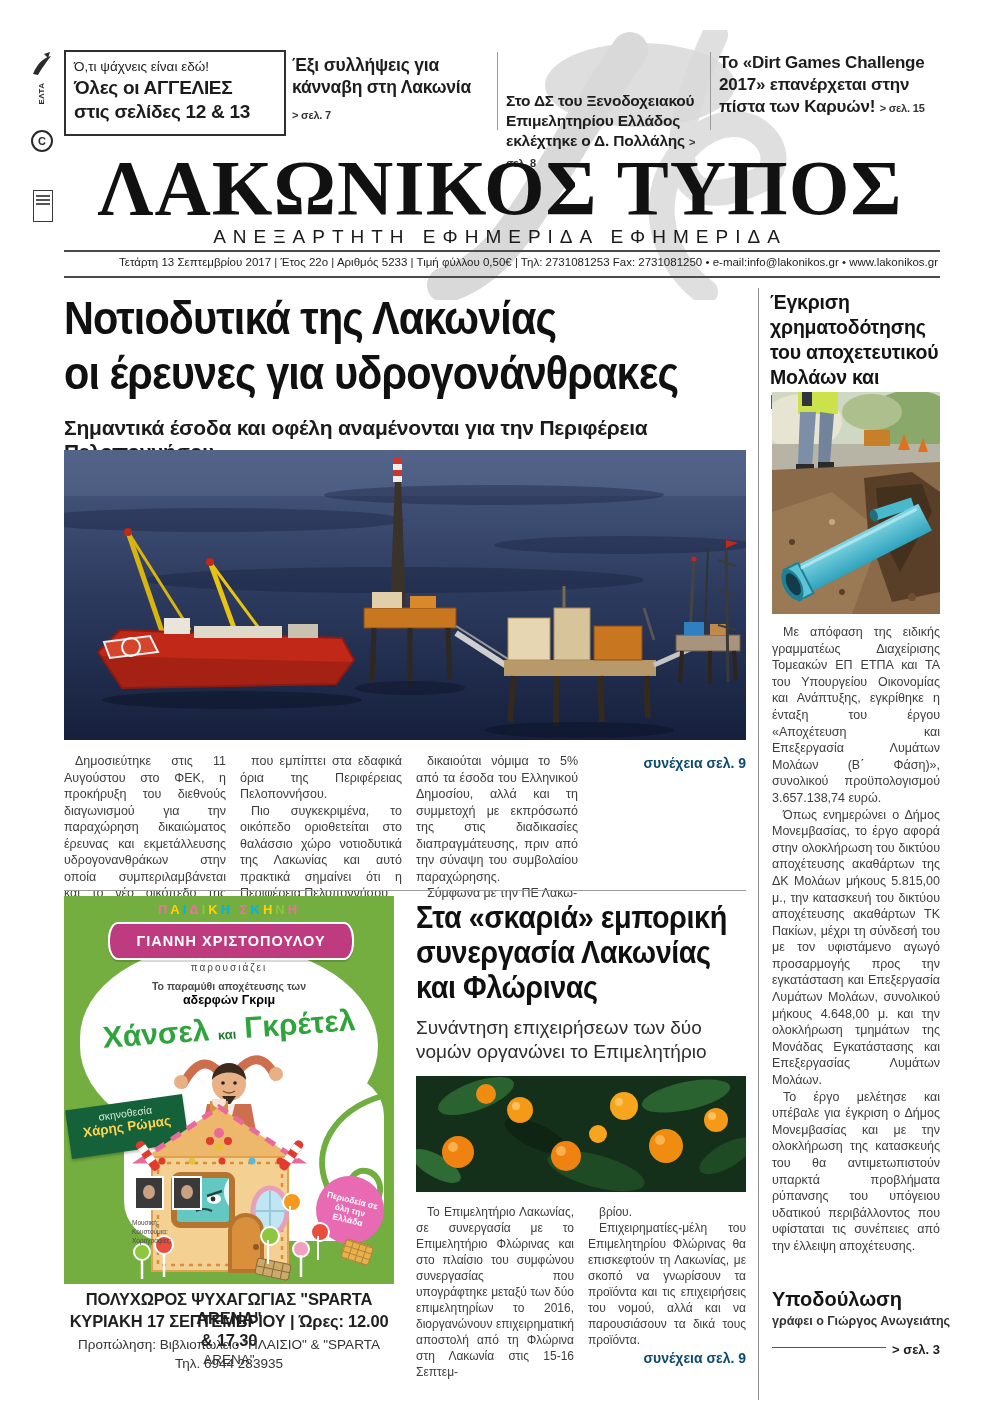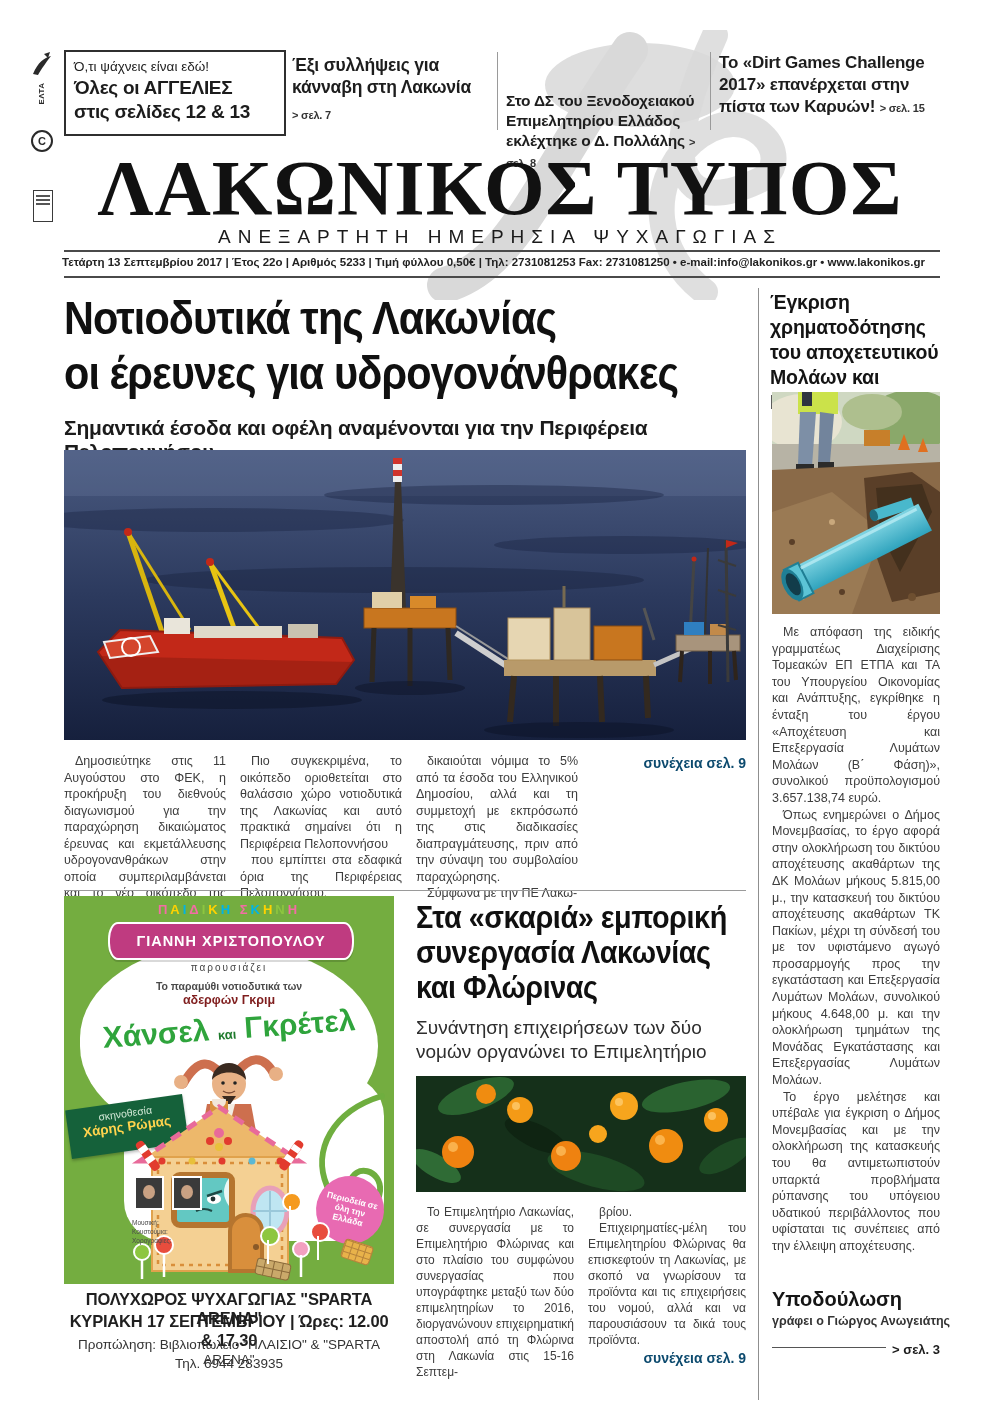--- a/index.html
+++ b/index.html
@@ -21,21 +21,21 @@
   .tbox .l1{font-size:13.5px;color:#222;margin-bottom:2px;}
   .tbox .l2{font-size:19px;font-weight:bold;letter-spacing:-.3px;line-height:24px;}
   .teaser{font-weight:bold;color:#1d1d1d;letter-spacing:-.2px;}
   .teaser .pg{font-size:11px;color:#333;font-weight:bold;}
   .vdiv{width:1px;background:#9a9a9a;}
   
   .mast-title{width:876px;text-align:center;font-family:"Liberation Serif",serif;
               font-weight:bold;font-size:78px;letter-spacing:1px;color:#111;line-height:80px;white-space:nowrap;}
   .mast-sub{width:876px;text-align:center;font-size:19px;letter-spacing:7px;color:#1a1a1a;}
   .rule2{height:2px;background:#4a4a4a;}
-  .dateline{width:876px;text-align:left;font-size:11.5px;font-weight:bold;color:#222;}
+  .dateline{width:876px;text-align:right;font-size:11.5px;font-weight:normal;color:#222;}
   
   .lead-h{font-size:46px;line-height:53px;font-weight:bold;color:#101010;letter-spacing:-1px;
           transform:scaleX(.9);transform-origin:left top;white-space:nowrap;}
   .lead-sub{font-size:21px;font-weight:bold;color:#1b1b1b;letter-spacing:-.2px;}
   .bodytxt{font-size:12.5px;line-height:16.5px;color:#3d3d3d;text-align:justify;}
   .bodytxt p{margin:0;text-indent:11px;}
   .cont{font-weight:bold;color:#0c4a6e;text-align:right;font-size:14px;margin-top:2px;}
   
   .rc-h{font-size:19.5px;line-height:25px;font-weight:bold;color:#141414;letter-spacing:-.2px;}
   .rc-body{font-size:12.5px;line-height:16.6px;color:#3d3d3d;text-align:justify;overflow:hidden;}
@@ -55,21 +55,21 @@
   .kids{width:100%;text-align:center;font-size:13px;font-weight:bold;letter-spacing:3px;}
   .ribbon{background:#bf3b80;border:2px solid #fff;border-radius:10px/45%;
           display:flex;align-items:center;justify-content:center;
           color:#fff;font-size:14.5px;font-weight:bold;letter-spacing:1px;
           box-shadow:0 2px 0 rgba(0,0,0,.15);}
   .ribbon:before,.ribbon:after{content:"";position:absolute;top:10px;width:26px;height:26px;background:#7d1e52;z-index:-1;}
   .ribbon:before{left:-16px;transform:skewY(18deg);}
   .ribbon:after{right:-16px;transform:skewY(-18deg);}
   .presents{width:100%;text-align:center;font-size:10px;color:#444;letter-spacing:2px;}
   .tag1{width:100%;text-align:center;font-size:10.5px;font-weight:bold;color:#4a4a4a;}
-  .tag2{width:100%;text-align:center;font-size:12.5px;font-weight:bold;color:#7f1d1d;}
+  .tag2{width:100%;text-align:center;font-size:12.5px;font-weight:bold;color:#000000;}
   .ptitle{width:100%;text-align:center;color:#2fa43c;font-weight:bold;font-size:30px;
           transform:rotate(-4deg);text-shadow:0 0 2px #fff,0 0 2px #fff;}
   .ptitle .and{font-size:13px;color:#1e7a2c;}
   .dirbanner{background:#15613a;transform:rotate(-8deg);text-align:center;padding-top:5px;
              box-shadow:0 2px 3px rgba(0,0,0,.25);}
   .dirbanner .lbl{font-size:10.5px;color:#cfe6d4;}
   .dirbanner .nm{font-size:13.5px;font-weight:bold;color:#ffd34d;}
   .badge{background:#e86ab2;border-radius:50%;transform:rotate(14deg);display:flex;align-items:center;
          justify-content:center;text-align:center;color:#fff;font-weight:bold;font-size:8.5px;line-height:10px;padding:4px;}
   .headshot{width:26px;height:30px;background:#3a3a3a;border:2px solid #fff;display:inline-block;position:relative;}
@@ -130,21 +130,21 @@
   </div>
 
   <div class="abs vdiv" style="left:710px;top:52px;height:78px;"></div>
 
   <div class="abs teaser" style="left:719px;top:52px;width:222px;font-size:17px;line-height:22px;">
     <span>Το «Dirt Games Challenge 2017» επανέρχεται στην πίστα των Καρυών!</span>
     <span class="pg">&gt; σελ. 15</span>
   </div>
 
   <div class="abs mast-title" style="left:62px;top:148px;">ΛΑΚΩΝΙΚΟΣ ΤΥΠΟΣ</div>
-  <div class="abs mast-sub" style="left:62px;top:226px;">ΑΝΕΞΑΡΤΗΤΗ ΗΜΕΡΗΣΙΑ ΨΥΧΑΓΩΓΙΑΣ</div>
+  <div class="abs mast-sub" style="left:62px;top:226px;">ΑΝΕΞΑΡΤΗΤΗ ΕΦΗΜΕΡΙΔΑ ΕΦΗΜΕΡΙΔΑ</div>
   <div class="abs rule2" style="left:64px;top:250px;width:876px;"></div>
   <div class="abs dateline" style="left:62px;top:256px;">Τετάρτη 13 Σεπτεμβρίου 2017 | Έτος 22ο | Αριθμός 5233 | Τιμή φύλλου 0,50€ | Τηλ: 2731081253 Fax: 2731081250 • e-mail:info@lakonikos.gr • www.lakonikos.gr</div>
   <div class="abs rule2" style="left:64px;top:276px;width:876px;"></div>
 
   <div class="abs lead-h" style="left:64px;top:292px;">Νοτιοδυτικά της Λακωνίας</div>
   <div class="abs lead-h" style="left:64px;top:347px;">οι έρευνες για υδρογονάνθρακες</div>
   <div class="abs lead-sub" style="left:64px;top:416px;width:682px;">Σημαντικά έσοδα και οφέλη αναμένονται για την Περιφέρεια Πελοποννήσου</div>
 
   <svg class="abs" style="left:64px;top:450px;" width="682" height="290" viewBox="0 0 682 290">
     <defs>
@@ -231,22 +231,22 @@
       <line x1="2" y1="50" x2="20" y2="56" stroke="#3a3a3a" stroke-width="2"></line>
       <line x1="2" y1="85" x2="20" y2="90" stroke="#3a3a3a" stroke-width="2"></line>
       <polygon points="10,0 22,3 10,8" fill="#c22818"></polygon>
     </g>
   </svg>
 
   <div class="abs bodytxt" style="left:64px;top:753px;width:162px;">
     <p>Δημοσιεύτηκε στις 11 Αυγούστου στο ΦΕΚ, η προκήρυξη του διεθνούς διαγωνισμού για την παραχώρηση δικαιώματος έρευνας και εκμετάλλευσης υδρογονανθράκων στην οποία συμπεριλαμβάνεται και το νέο οικόπεδο της ελληνικής ΑΟΖ</p>
   </div>
   <div class="abs bodytxt" style="left:240px;top:753px;width:162px;">
+    <p>που εμπίπτει στα εδαφικά όρια της Περιφέρειας Πελοποννήσου.</p>
     <p>Πιο συγκεκριμένα, το οικόπεδο οριοθετείται στο θαλάσσιο χώρο νοτιοδυτικά της Λακωνίας και αυτό πρακτικά σημαίνει ότι η Περιφέρεια Πελοποννήσου</p>
-    <p>που εμπίπτει στα εδαφικά όρια της Περιφέρειας Πελοποννήσου.</p>
   </div>
   <div class="abs bodytxt" style="left:416px;top:753px;width:162px;">
     <p>δικαιούται νόμιμα το 5% από τα έσοδα του Ελληνικού Δημοσίου, αλλά και τη συμμετοχή με εκπρόσωπό της στις διαδικασίες διαπραγμάτευσης, πριν από την σύναψη του συμβολαίου παραχώρησης.</p>
     <p>Σύμφωνα με την ΠΕ Λακω-</p>
   </div>
   <div class="abs bodytxt" style="left:592px;top:753px;width:154px;">
     <div class="cont">συνέχεια σελ. 9</div>
   </div>
 
   <div class="abs hairline" style="left:64px;top:890px;width:682px;"></div>
@@ -315,21 +315,21 @@
     <div class="blob" style="left:60px;top:180px;width:260px;height:165px;border-radius:40px;"></div>
 
     <svg class="abs" style="left:238px;top:195px;" width="85" height="140" viewBox="0 0 85 140">
       <path d="M80,5 C30,20 10,60 25,95 C38,125 75,128 78,100 C80,78 52,72 48,92 C45,106 60,112 66,104" fill="none" stroke="#6fae3f" stroke-width="6" stroke-linecap="round"></path>
     </svg>
     <div class="abs kids" style="top:6px;"><span style="color: rgb(242, 109, 164);">Π</span><span style="color: rgb(255, 210, 0);">Α</span><span style="color: rgb(0, 180, 229);">Ι</span><span style="color: rgb(242, 109, 164);">Δ</span><span style="color: rgb(141, 198, 63);">Ι</span><span style="color: rgb(255, 210, 0);">Κ</span><span style="color: rgb(0, 180, 229);">Η</span><span> </span><span style="color: rgb(242, 109, 164);">Σ</span><span style="color: rgb(0, 180, 229);">Κ</span><span style="color: rgb(255, 210, 0);">Η</span><span style="color: rgb(141, 198, 63);">Ν</span><span style="color: rgb(242, 109, 164);">Η</span></div>
     <div class="abs ribbon" style="left:44px;top:26px;width:242px;height:34px;">
       <span>ΓΙΑΝΝΗ ΧΡΙΣΤΟΠΟΥΛΟΥ</span>
     </div>
     <div class="abs presents" style="top:66px;">παρουσιάζει</div>
-    <div class="abs tag1" style="top:84px;">Το παραμύθι νοτιοδυτικά των</div>
+    <div class="abs tag1" style="top:84px;">Το παραμύθι αποχέτευσης των</div>
     <div class="abs tag2" style="top:97px;">αδερφών Γκριμ</div>
     <div class="abs ptitle" style="top:116px;left:0;">
       <span>Χάνσελ</span>
       <span class="and">και</span>
       <span>Γκρέτελ</span>
     </div>
 
     <svg class="abs" style="left:105px;top:148px;" width="120" height="115" viewBox="0 0 120 115">
       <path d="M14,40 C30,12 42,18 52,30" stroke="#cd6f4e" stroke-width="9" fill="none" stroke-linecap="round"></path>
       <path d="M106,32 C94,8 80,14 68,28" stroke="#cd6f4e" stroke-width="9" fill="none" stroke-linecap="round"></path>

